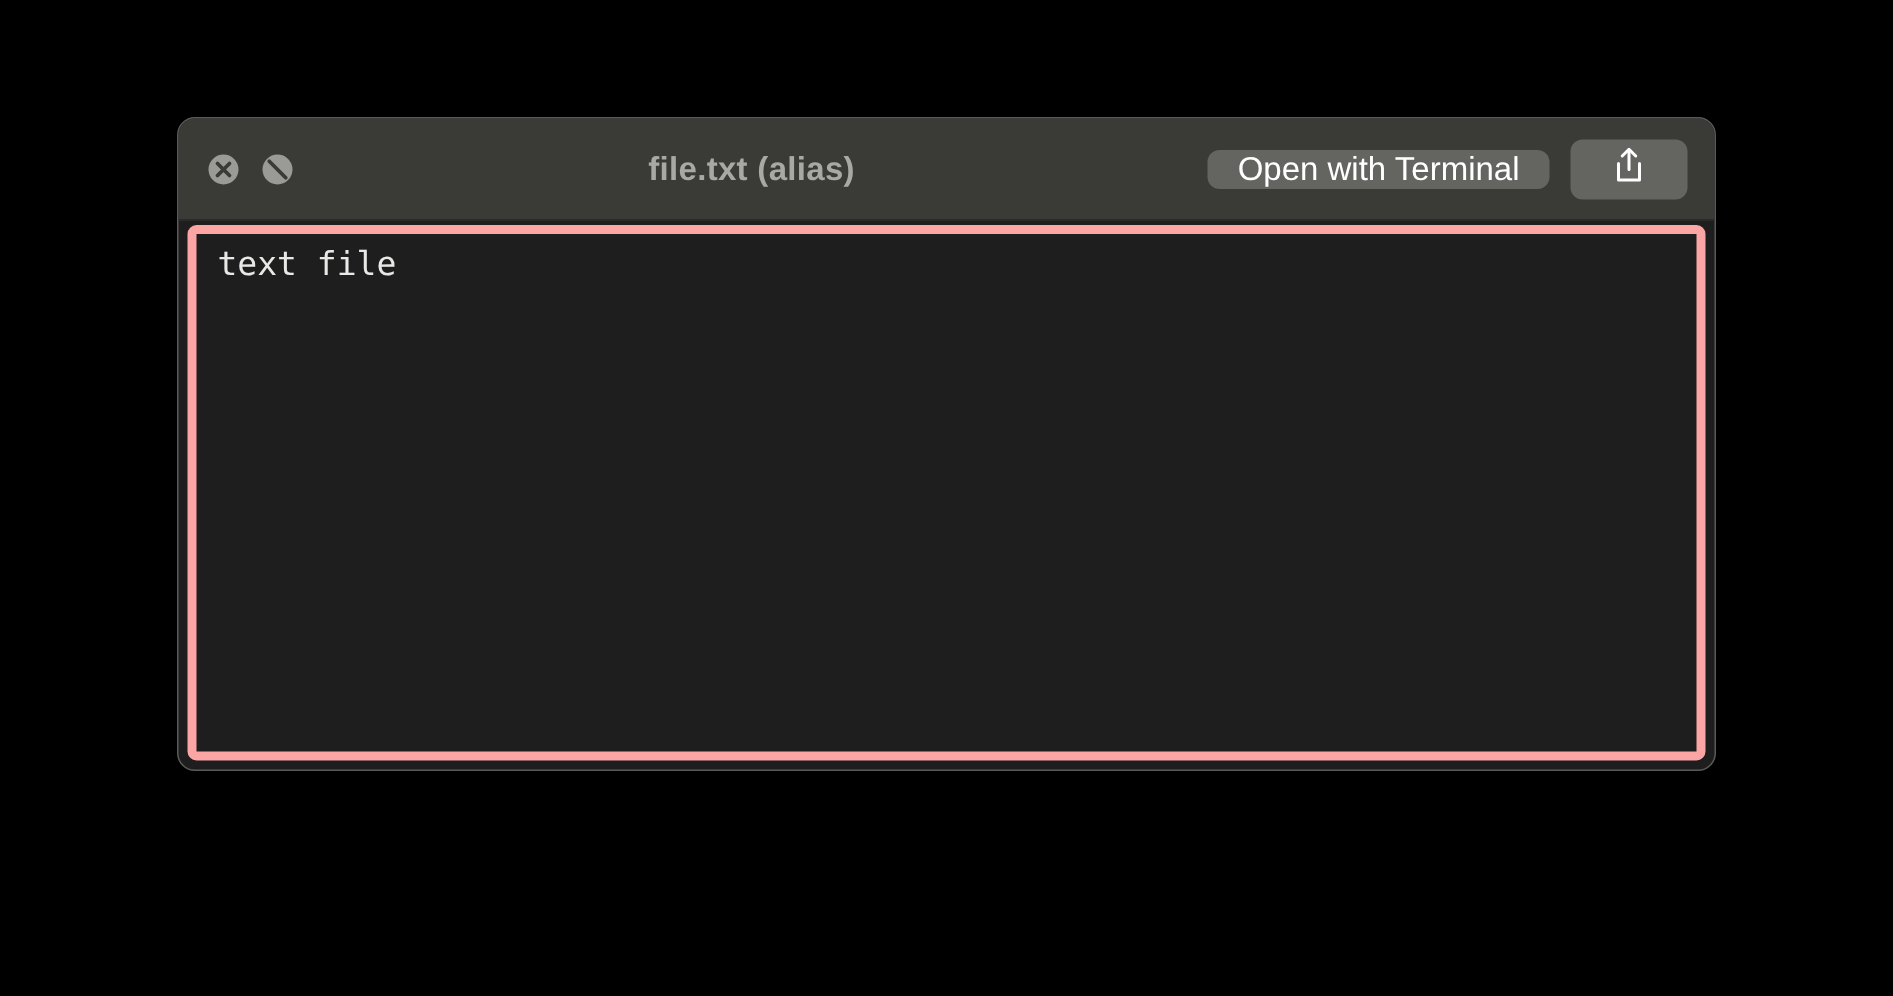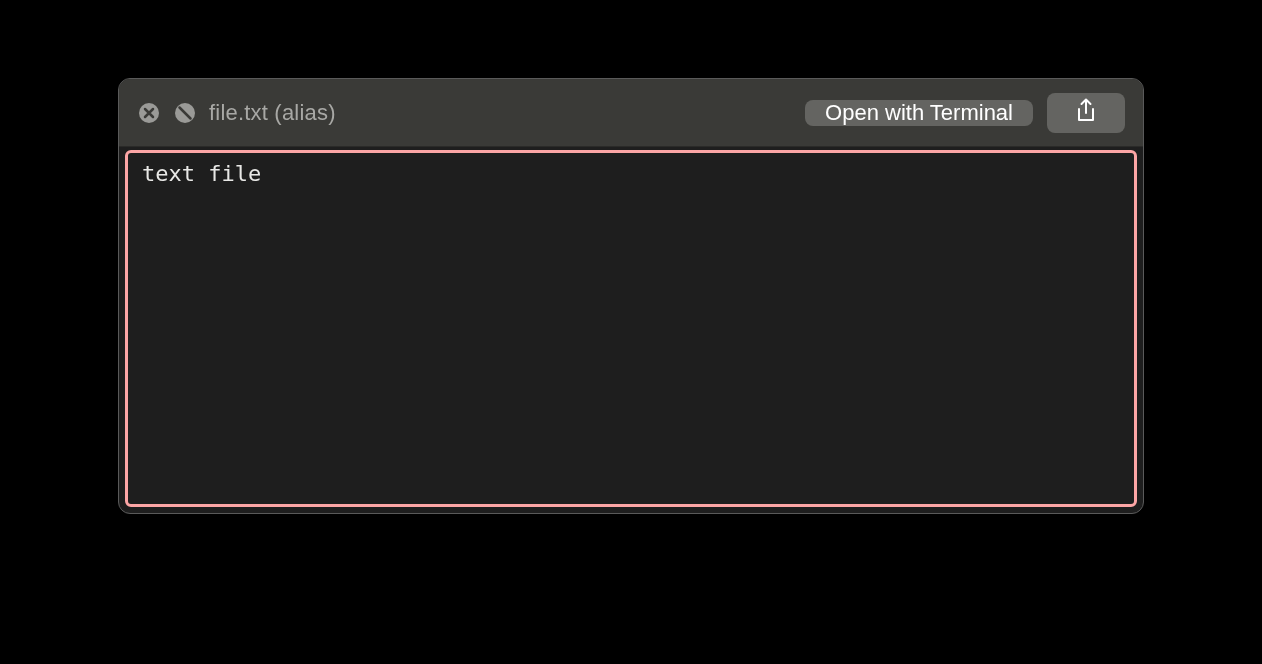--- a/index.html
+++ b/index.html
@@ -48,23 +48,24 @@
       width: 24px;
       height: 24px;
       display: flex;
       align-items: center;
       justify-content: center;
       cursor: pointer;
       color: #9a9a97;
     }
     .titlebar-center {
       flex: 1 1 auto;
+      text-align: center;
       color: #a8a8a5;
       font-size: 22px;
-      font-weight: 400;
+      font-weight: 700;
       letter-spacing: 0.2px;
     }
     .titlebar-right {
       flex: 0 0 auto;
       display: flex;
       align-items: center;
       gap: 14px;
     }
     .open-btn {
       background: #646461;
@@ -85,21 +86,21 @@
       height: 40px;
       display: flex;
       align-items: center;
       justify-content: center;
       cursor: pointer;
       color: #ffffff;
     }
     .content {
       flex: 1 1 auto;
       background: #1e1e1e;
-      border: 3px solid #fca5a5;
+      border: 6px solid #fca5a5;
       border-radius: 6px;
       margin: 3px 6px 6px 6px;
       padding: 8px 14px;
       font-family: "Menlo", "Monaco", "Consolas", monospace;
       font-size: 22px;
       color: #e8e8e6;
       white-space: pre;
       overflow: auto;
     }
   </style>

